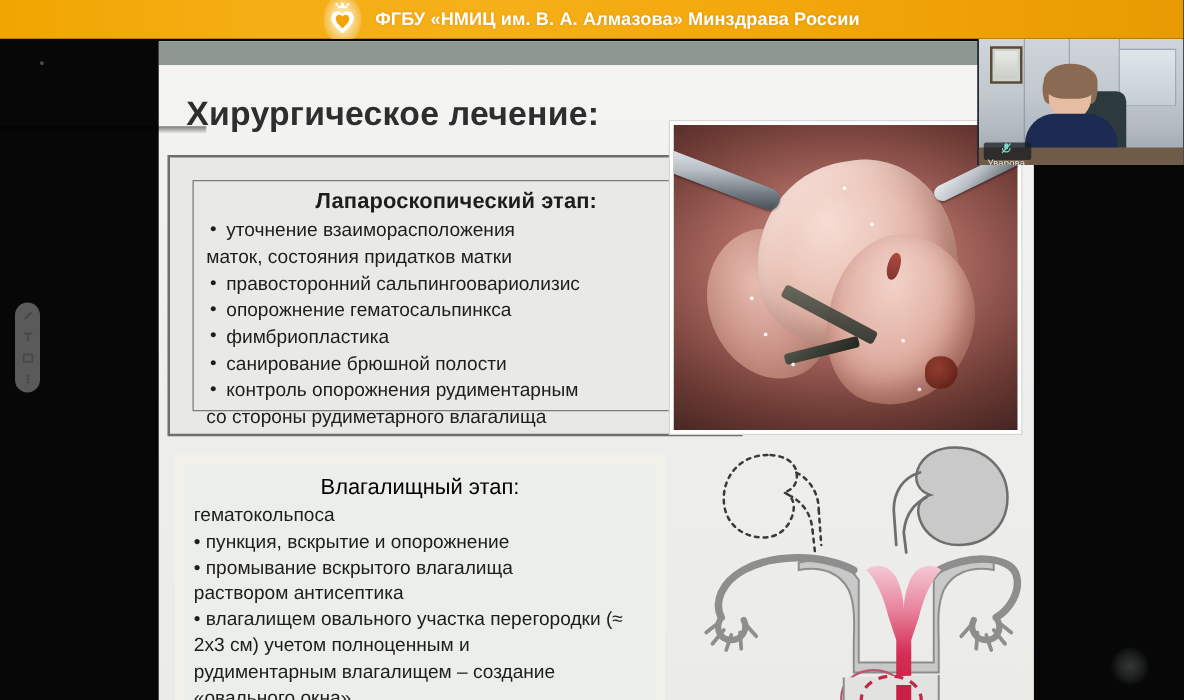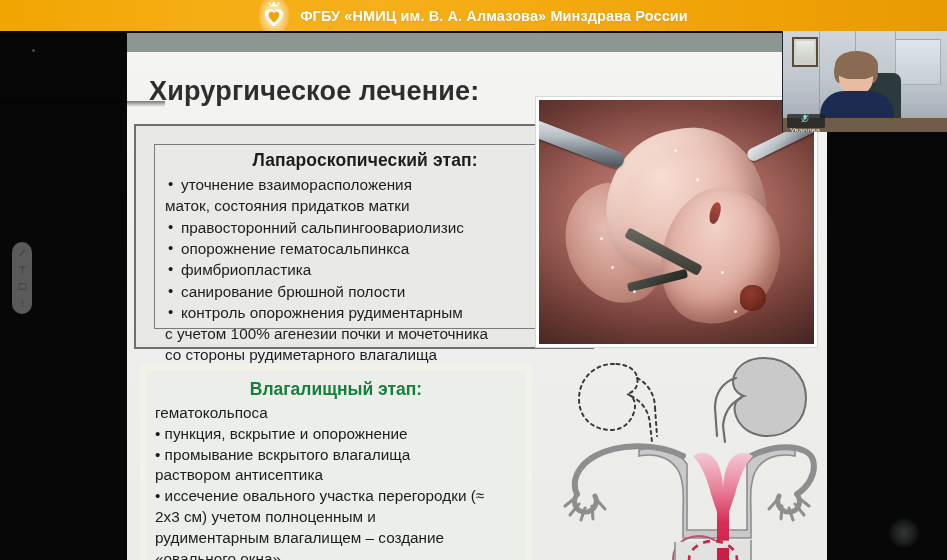--- a/index.html
+++ b/index.html
@@ -200,22 +200,22 @@
     position: absolute;
     left: 13px; top: 312px;
     width: 392px; height: 214px;
     background: #eceeea;
     border: 7px solid #f3f2e8;
     padding: 4px 8px 0 8px;
   }
   .box2 .hdr {
     text-align: center;
     font-size: 17.5px;
-    font-weight: bold;
-    color: #15803d;
+    font-weight: normal;
+    color: #000000;
     margin: 4px 0 3px 0;
   }
   .box2 .ln {
     font-size: 15.3px;
     color: #1d1d1d;
     line-height: 1.36;
   }
 
   
   .photo {
@@ -515,32 +515,31 @@
           <div class="hdr">Лапароскопический этап:</div>
           <ul>
             <li><span class="bul">•</span><span>уточнение взаиморасположения</span></li>
             <li style="padding-left:0"><span>маток, состояния придатков матки</span></li>
             <li><span class="bul">•</span><span>правосторонний сальпингоовариолизис</span></li>
             <li><span class="bul">•</span><span>опорожнение гематосальпинкса</span></li>
             <li><span class="bul">•</span><span>фимбриопластика</span></li>
             <li><span class="bul">•</span><span>санирование брюшной полости</span></li>
             <li><span class="bul">•</span><span>контроль опорожнения  рудиментарным</span></li>
           </ul>
-          <div class="plain">с учетом 100% агенезии почки и мочеточника</div>
           <div class="plain">со стороны рудиметарного влагалища</div>
         </div>
       </div>
 
       <div class="box2">
         <div class="hdr">Влагалищный этап:</div>
         <div class="ln">гематокольпоса</div>
         <div class="ln">• пункция, вскрытие и опорожнение</div>
         <div class="ln">• промывание вскрытого влагалища</div>
         <div class="ln">раствором антисептика</div>
-        <div class="ln">• иссечение овального участка перегородки (≈</div>
+        <div class="ln">• влагалищем овального участка перегородки (≈</div>
         <div class="ln">2х3 см) учетом полноценным и</div>
         <div class="ln">рудиментарным влагалищем – создание</div>
         <div class="ln">«овального окна»</div>
       </div>
 
       <div class="photo">
         <div class="photo-canvas">
           <span class="tissue-left"></span>
           <span class="tissue-main"></span>
           <span class="tissue-low"></span>

